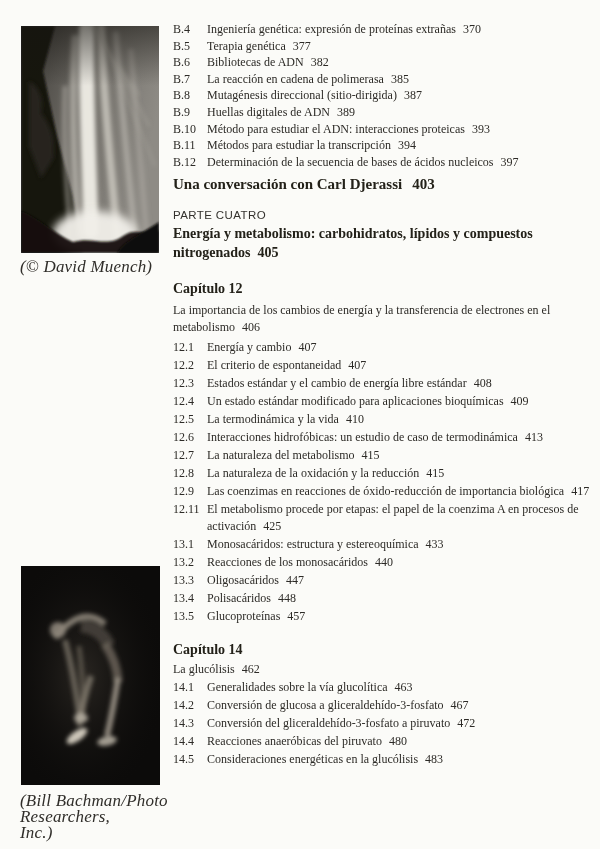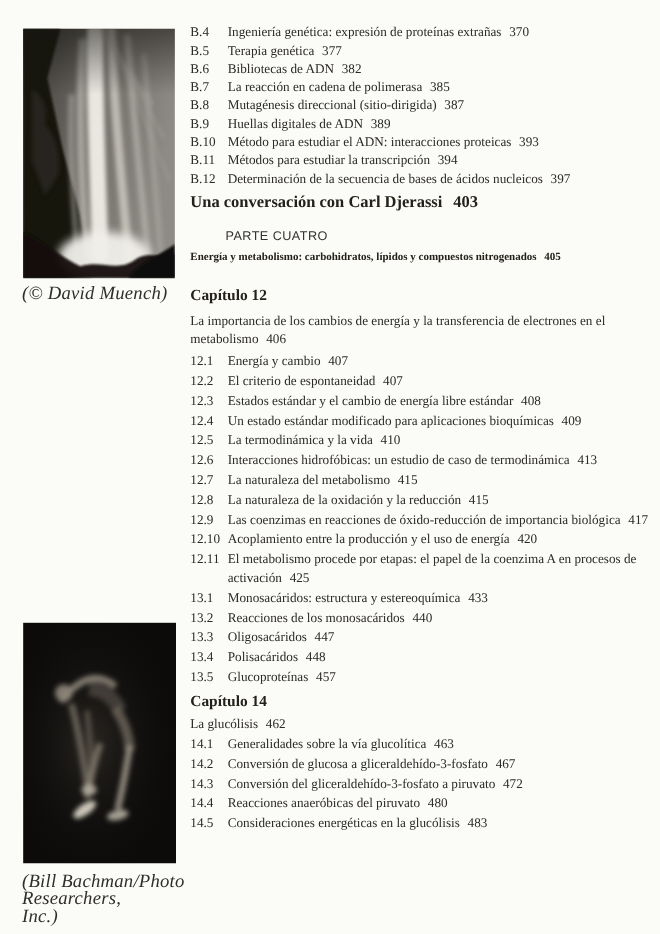--- a/index.html
+++ b/index.html
@@ -47,32 +47,31 @@
   h2, h3 { font-family: "Liberation Serif", serif; color: #232119; }
   .conv-heading {
     font-size: 15px; font-weight: bold; line-height: 18px;
     margin: 5px 0 0;
   }
   .part-label {
     font-family: "Liberation Sans", sans-serif;
     font-size: 11.5px; line-height: 14px; letter-spacing: 0.4px;
     color: #34322e;
     margin-top: 15px;
-    margin-left: 32px;
   }
   .part-title {
-    font-size: 10px; font-weight: bold; line-height: 19px;
+    font-size: 14px; font-weight: bold; line-height: 19px;
     margin: 2px 0 0;
   }
   .chapter-heading {
     font-size: 14px; font-weight: bold; line-height: 18px;
     margin: 18px 0 0;
   }
   .sec-13 .chapter-heading { margin-top: 9px; }
-  .sec-14 .chapter-heading { margin-top: 6px; }
+  .sec-14 .chapter-heading { margin-top: 16px; }
   .chapter-intro { margin: 4px 0 3px; line-height: 17px; }
   .sec-13 .chapter-intro { margin: 5px 0 2px; }
   .sec-14 .chapter-intro { margin: 2px 0 1px; }
 </style>
 </head>
 <body>
 
 <div class="page">
 
   <figure class="photo-waterfall">
@@ -253,24 +252,20 @@
           <div class="toc-row">
             <span class="toc-num">12.8</span>
             <span class="toc-ttl"><span>La naturaleza de la oxidación y la reducción</span><span class="pg">415</span></span>
           </div>
 
           <div class="toc-row">
             <span class="toc-num">12.9</span>
             <span class="toc-ttl"><span>Las coenzimas en reacciones de óxido-reducción de importancia biológica</span><span class="pg">417</span></span>
           </div>
 
-          <div class="toc-row">
-            <span class="toc-num">12.10</span>
-            <span class="toc-ttl"><span>Acoplamiento entre la producción y el uso de energía</span><span class="pg">420</span></span>
-          </div>
 
           <div class="toc-row">
             <span class="toc-num">12.11</span>
             <span class="toc-ttl"><span>El metabolismo procede por etapas: el papel de la coenzima A en procesos de activación</span><span class="pg">425</span></span>
           </div>
 
       </div>
     </section>
 
     <section class="sec-13">

